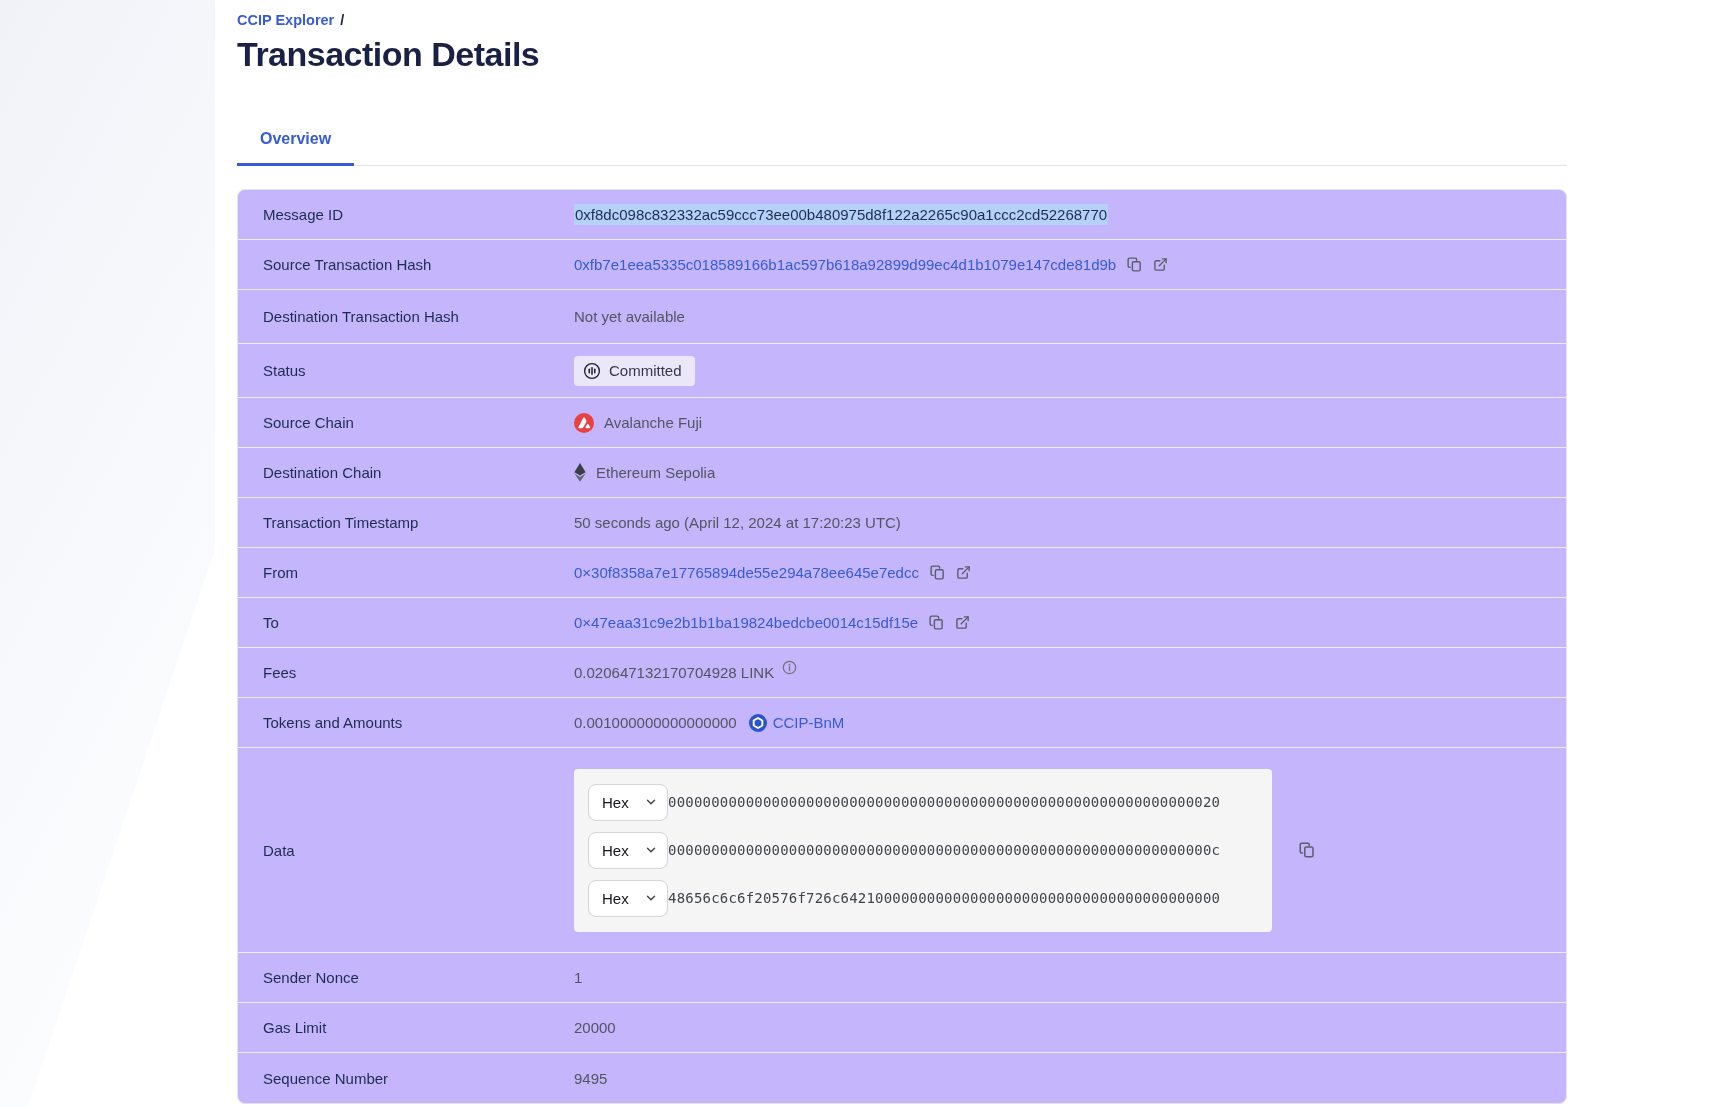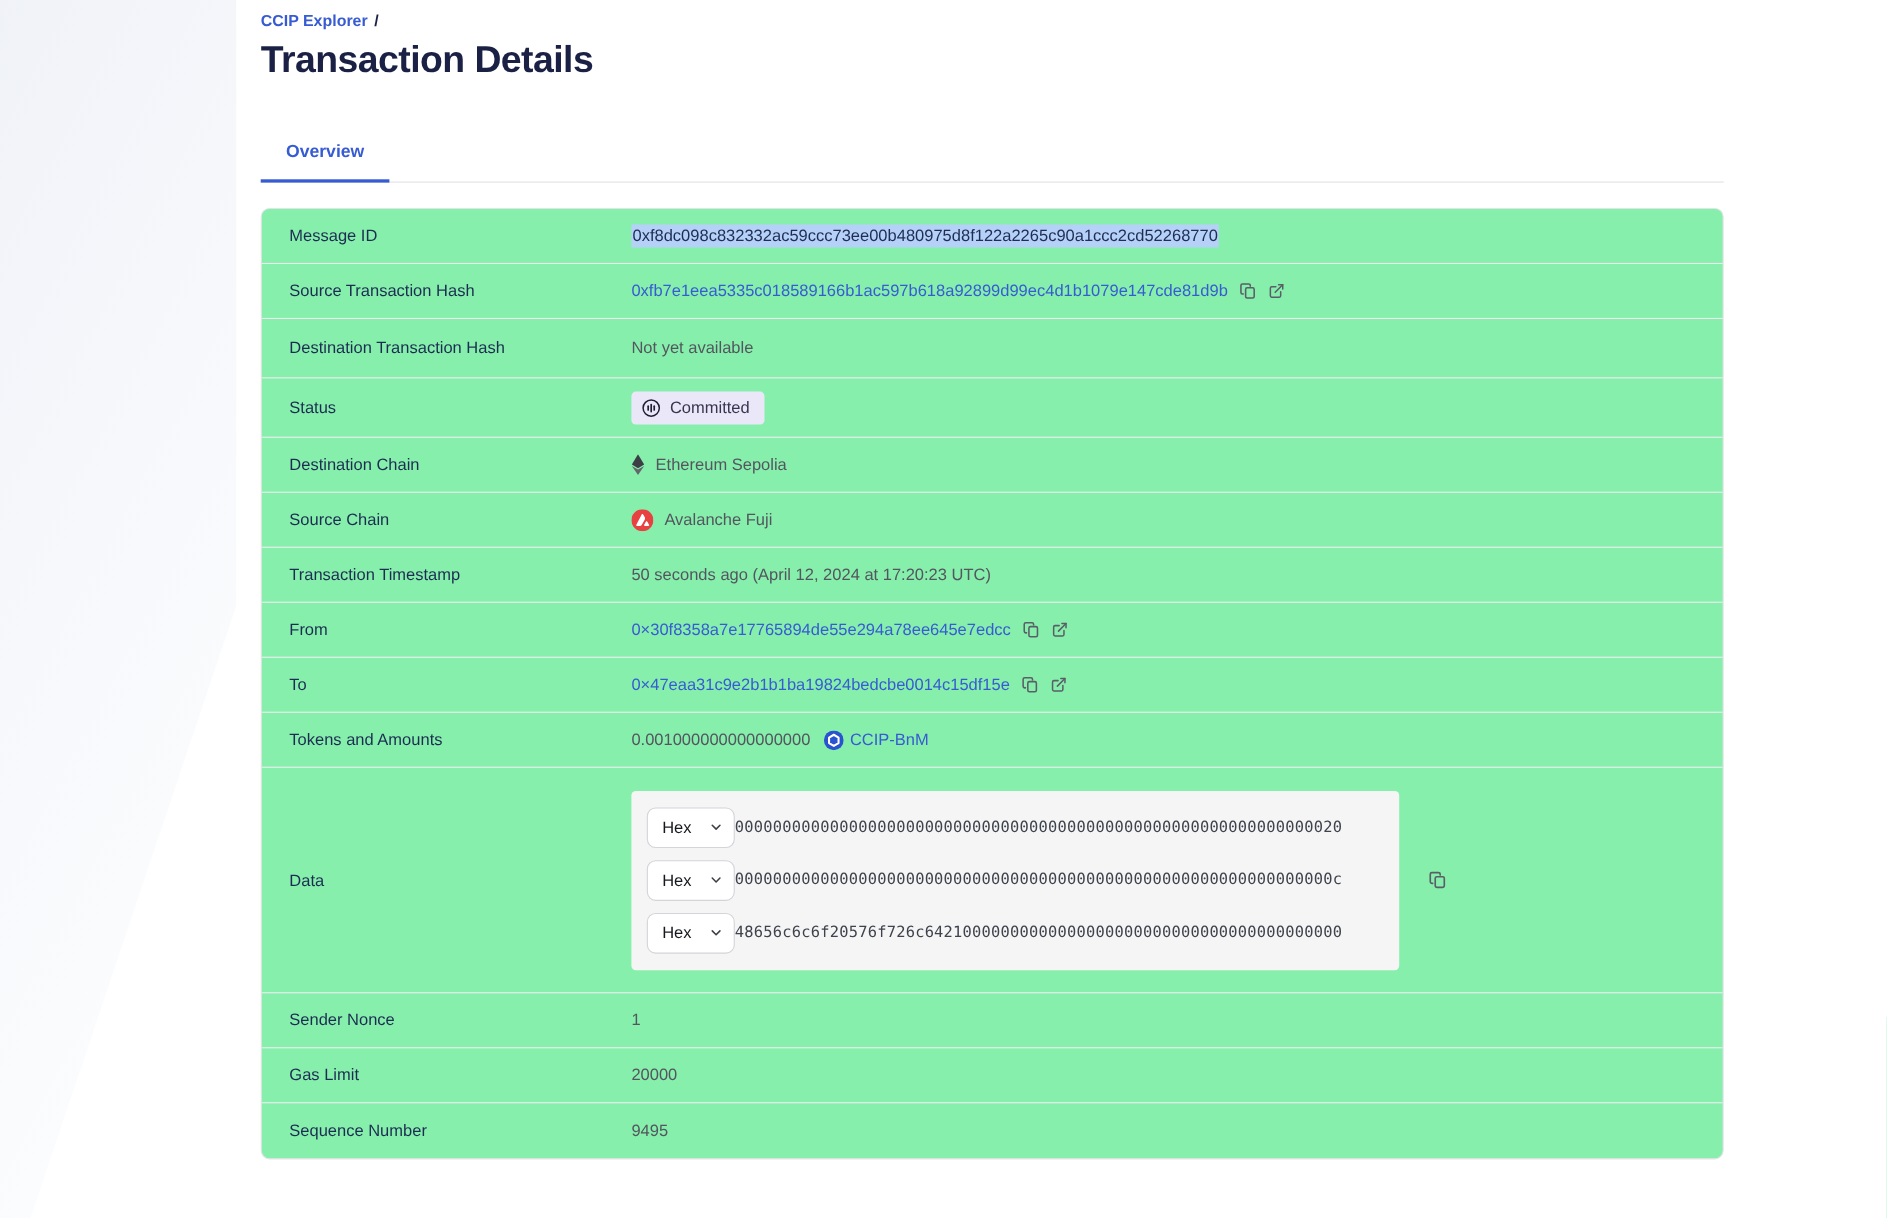--- a/index.html
+++ b/index.html
@@ -14,21 +14,21 @@
     background:linear-gradient(118deg,#edf0f7 0%,#f5f7fb 40%,#ffffff 95%);
     clip-path:polygon(0 0,215px 0,215px 550px,0 1190px); opacity:.85;}
   .page{position:relative; margin-left:237px; width:1330px; padding-top:12px;}
   .breadcrumb{display:flex; gap:6px; align-items:baseline; font-size:14.5px; font-weight:700;}
   .breadcrumb a{color:var(--accent); text-decoration:none; cursor:pointer;}
   .breadcrumb .sep{color:var(--heading); font-weight:600;}
   h1{margin-top:7px; font-size:34px; font-weight:700; letter-spacing:-.5px; color:var(--heading);}
   .tabs{margin-top:56px; border-bottom:1px solid #e2e2e6; display:flex;}
   .tab{margin-bottom:-1px; padding:0 23px 15px; font-size:16px; font-weight:600;
     color:var(--accent); border-bottom:3px solid var(--accent); cursor:pointer;}
-  .card{margin-top:23px; border:1px solid var(--border); border-radius:8px; background:#86efac;}
+  .card{margin-top:23px; border:1px solid var(--border); border-radius:8px; background:#c4b5fd;}
   .row{display:flex; align-items:center; height:50px; border-bottom:1px solid var(--divider);}
   .row:last-child{border-bottom:none;}
   .row.tall{height:54px;}
   .row.data-row{height:205px;}
   .label{width:336px; padding-left:25px; flex-shrink:0; font-size:15px; font-weight:500; color:var(--label);}
   .value{display:flex; align-items:center; gap:8px; font-size:15px; color:var(--value-text);}
   .hl{background:var(--selection); color:#1f2d52; padding:2px 1px;}
   .link{color:var(--accent); text-decoration:none; font-weight:500; cursor:pointer;}
   .iconbtn{display:inline-flex; align-items:center; justify-content:center; background:none;
     border:none; cursor:pointer; color:#5a5e66; padding:0; margin-left:2px;}
@@ -109,43 +109,43 @@
               <rect x="6.1" y="7.2" width="1.7" height="5.6" rx="0.85" fill="#221d35"></rect>
               <rect x="9.15" y="5.6" width="1.7" height="8.8" rx="0.85" fill="#221d35"></rect>
               <rect x="12.2" y="7.2" width="1.7" height="5.6" rx="0.85" fill="#221d35"></rect>
             </svg>
           <span>Committed</span>
         </span>
       </div>
     </div>
 
     <div class="row">
-      <div class="label">Destination Chain</div>
-      <div class="value chain">
-        <svg width="12" height="19" viewBox="0 0 12 19">
-            <path fill="#3c3e45" d="M6 0l5.6 9.3L6 12.6.4 9.3z"></path>
-            <path fill="#63666e" d="M6 13.9l5.6-3.3L6 18.8.4 10.6z"></path>
-          </svg>
-        <span>Ethereum Sepolia</span>
-      </div>
-    </div>
-
-    <div class="row">
       <div class="label">Source Chain</div>
       <div class="value chain">
         <svg width="20" height="20" viewBox="0 0 24 24">
             <circle cx="12" cy="12" r="12" fill="#e84142"></circle>
             <path fill="#fff" d="M11.2 5.6c.35-.6 1.25-.6 1.6 0l1.85 3.2c.38.66.38 1.68 0 2.34l-3.45 6c-.38.66-1.08 1.06-1.84 1.06H6.1c-.7 0-1.05-.66-.7-1.26z"></path>
             <path fill="#fff" d="M15.75 13.6c.35-.6 1.25-.6 1.6 0l1.9 3.3c.35.6 0 1.3-.7 1.3h-3.9c-.7 0-1.05-.7-.7-1.3z"></path>
           </svg>
         <span>Avalanche Fuji</span>
       </div>
     </div>
 
     <div class="row">
+      <div class="label">Destination Chain</div>
+      <div class="value chain">
+        <svg width="12" height="19" viewBox="0 0 12 19">
+            <path fill="#3c3e45" d="M6 0l5.6 9.3L6 12.6.4 9.3z"></path>
+            <path fill="#63666e" d="M6 13.9l5.6-3.3L6 18.8.4 10.6z"></path>
+          </svg>
+        <span>Ethereum Sepolia</span>
+      </div>
+    </div>
+
+    <div class="row">
       <div class="label">Transaction Timestamp</div>
       <div class="value">
         <span>50 seconds ago (April 12, 2024 at 17:20:23 UTC)</span>
       </div>
     </div>
 
     <div class="row">
       <div class="label">From</div>
       <div class="value">
         <a class="link">0×30f8358a7e17765894de55e294a78ee645e7edcc</a>
@@ -178,20 +178,33 @@
         <span class="iconbtn">
           <svg width="15" height="15" viewBox="0 0 24 24" fill="none" stroke="currentColor" stroke-width="2.2" stroke-linecap="round" stroke-linejoin="round">
               <path d="M18 13v6a2 2 0 0 1-2 2H5a2 2 0 0 1-2-2V8a2 2 0 0 1 2-2h6"></path>
               <polyline points="15 3 21 3 21 9"></polyline>
               <line x1="10" y1="14" x2="21" y2="3"></line>
             </svg>
         </span>
       </div>
     </div>
 
+    <div class="row">
+      <div class="label">Fees</div>
+      <div class="value">
+        <span>0.020647132170704928 LINK</span>
+        <span class="info-icon">
+          <svg width="15" height="15" viewBox="0 0 16 16" fill="none" stroke="currentColor" stroke-width="1.4">
+              <circle cx="8" cy="8" r="6.6"></circle>
+              <line x1="8" y1="7.2" x2="8" y2="11.2" stroke-linecap="round"></line>
+              <circle cx="8" cy="4.9" r="0.9" fill="currentColor" stroke="none"></circle>
+            </svg>
+        </span>
+      </div>
+    </div>
 
     <div class="row">
       <div class="label">Tokens and Amounts</div>
       <div class="value">
         <span>0.001000000000000000</span>
         <span class="token-link">
           <svg width="18" height="18" viewBox="0 0 20 20">
               <circle cx="10" cy="10" r="10" fill="#2a53cf"></circle>
               <path d="M10 4.4 14.8 7.2v5.6L10 15.6 5.2 12.8V7.2Z" fill="none" stroke="#fff" stroke-width="2.1" stroke-linejoin="round"></path>
             </svg>

